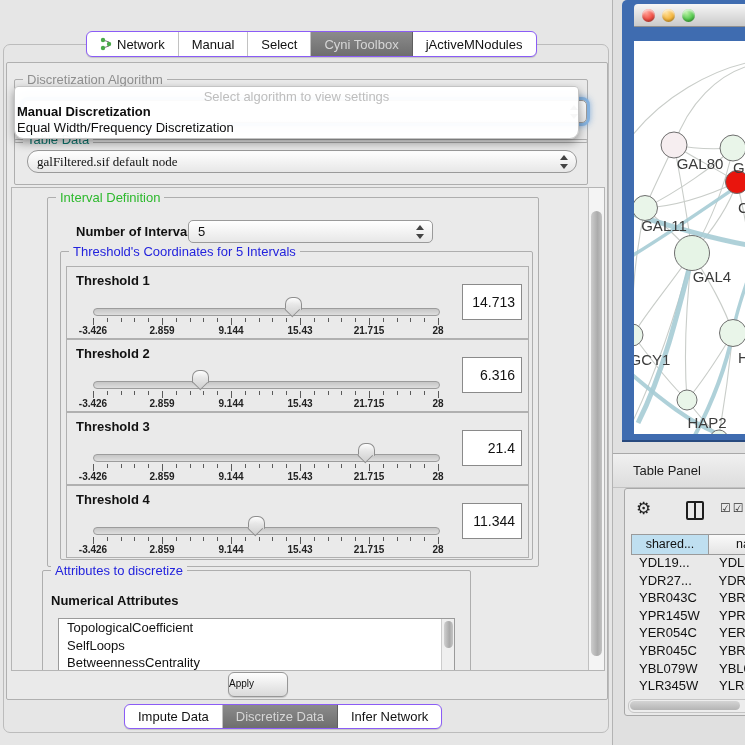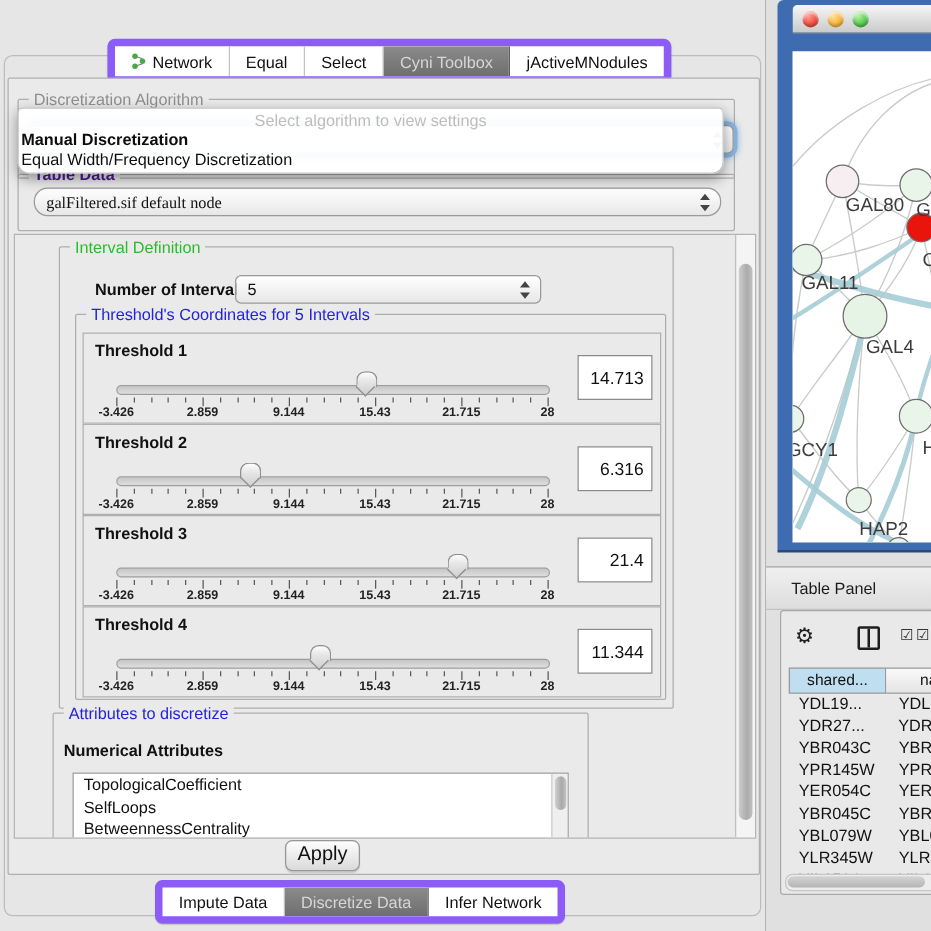--- a/index.html
+++ b/index.html
@@ -9,31 +9,31 @@
   
   .control-window{position:absolute;left:0;top:0;width:612px;height:745px;background:#e6e6e6;border-right:1px solid #b3b3b3;}
   .cp-titlebar{position:absolute;left:0;top:0;width:612px;height:22px;background:linear-gradient(#f2f2f2,#dcdcdc);border-bottom:1px solid #bcbcbc;}
   .cp-title{position:absolute;left:8px;top:4px;font-size:13px;color:#1c1c1c;}
   .float-box{position:absolute;left:574px;top:6px;width:10px;height:10px;border:1.6px solid #222;border-radius:1px;}
   .close-x{position:absolute;left:594px;top:2px;font-size:14px;font-weight:bold;color:#111;}
 
   .outer-frame{position:absolute;left:3px;top:44px;width:604px;height:687px;border:1px solid #bcbcbc;border-radius:7px;background:#e6e6e6;}
 
   
-  .seg-bar{position:absolute;display:flex;height:24px;background:#fff;border:6px solid #8b5cf6;border-radius:6px;overflow:hidden;box-shadow:0 1px 1px rgba(0,0,0,.15);}
+  .seg-bar{position:absolute;display:flex;height:24px;background:#fff;border:1px solid #8b5cf6;border-radius:6px;overflow:hidden;box-shadow:0 1px 1px rgba(0,0,0,.15);}
   .seg{display:flex;align-items:center;justify-content:center;font-size:13px;color:#111;padding:0 13px;border-right:1px solid #c2c2c2;white-space:nowrap;}
   .seg:last-child{border-right:none;}
   .seg.selected{background:linear-gradient(#8b8b8b,#6e6e6e);color:#d6d6d6;border-right-color:#5f5f5f;}
   .net-icon{width:12px;height:14px;margin-right:5px;}
 
   .content-panel{position:absolute;left:6px;top:62px;width:600px;height:636px;background:#eaeaea;border:1px solid #b0b0b0;border-radius:2px;}
 
   .group{position:absolute;border:1px solid #aeaeae;border-radius:2px;}
   .legend{position:absolute;top:-8px;left:8px;background:#eaeaea;padding:0 4px;font-size:13px;white-space:nowrap;}
-  .legend.black{color:#4c1d95;font-weight:bold;}
+  .legend.black{color:#0f766e;}
   .legend.gray{color:#8f8f8f;}
   .legend.green{color:#2db92d;}
   .legend.blue{color:#2323dd;}
 
   .combo{position:absolute;height:23px;background:linear-gradient(#ffffff,#e7e7e7);border:1px solid #9a9a9a;display:flex;align-items:center;font-size:13px;color:#111;padding-left:9px;box-sizing:border-box;}
   .combo.round{border-radius:11px;}
   .combo.small-round{border-radius:5px;}
   .stepper{position:absolute;right:7px;top:3px;width:10px;height:16px;}
   .stepper .up{position:absolute;left:1px;top:1px;width:0;height:0;border-left:4px solid transparent;border-right:4px solid transparent;border-bottom:5px solid #444;}
   .stepper .dn{position:absolute;left:1px;bottom:1px;width:0;height:0;border-left:4px solid transparent;border-right:4px solid transparent;border-top:5px solid #444;}
@@ -63,21 +63,21 @@
   .slider-labels{position:absolute;left:26px;top:58px;width:345px;height:11px;}
   .slabel{position:absolute;transform:translateX(-50%);font-size:10px;font-weight:bold;color:#222;white-space:nowrap;}
   .thr-value{position:absolute;left:395px;top:17px;width:52px;height:34px;background:#fff;border:1px solid #8a8a8a;font-size:14px;color:#111;text-align:right;line-height:34px;padding-right:6px;}
 
   
   .attr-list{position:absolute;left:15px;top:47px;width:395px;height:51px;background:#fff;border:1px solid #9a9a9a;overflow:hidden;}
   .attr-item{font-size:13px;color:#111;padding-left:8px;line-height:17.5px;white-space:nowrap;}
   .attr-vscroll{position:absolute;right:0;top:0;width:12px;height:100%;background:#efefef;border-left:1px solid #ccc;}
   .attr-vscroll .thumb{position:absolute;left:1.5px;top:2px;width:9px;height:27px;border-radius:5px;background:linear-gradient(90deg,#cfcfcf,#a9a9a9 60%,#c4c4c4);}
 
-  .apply-btn{position:absolute;left:221px;top:609px;width:58px;height:23px;background:linear-gradient(#fefefe,#dadada);border:1px solid #979797;border-radius:6px;font-size:16px;color:#111;text-align:center;line-height:22px;box-shadow:0 1px 1px rgba(0,0,0,.15);}
+  .apply-btn{position:absolute;left:221px;top:609px;width:58px;height:23px;background:linear-gradient(#fefefe,#dadada);border:1px solid #979797;border-radius:6px;font-size:10px;color:#111;text-align:left;line-height:22px;box-shadow:0 1px 1px rgba(0,0,0,.15);}
 
   
   .right-region{position:absolute;left:613px;top:0;width:132px;height:745px;background:#e0e0e0;}
   .net-window{position:absolute;left:9px;top:0;width:123px;height:440px;background:#3f6cb0;border-radius:5px 0 0 0;}
   .net-titlebar{position:absolute;left:12px;top:4px;width:111px;height:22px;background:linear-gradient(#f6f6f6,#cacaca);border-radius:4px 0 0 0;border-bottom:1px solid #909090;}
   .light{position:absolute;top:4.5px;width:13px;height:13px;border-radius:50%;box-shadow:inset 0 2px 2px rgba(255,255,255,.65), inset 0 -2px 2px rgba(0,0,0,.18);}
   .net-canvas{position:absolute;left:12px;top:41px;width:111px;height:393px;background:#fff;overflow:hidden;}
   .net-shadow{position:absolute;left:9px;top:440px;width:123px;height:2px;background:#27497e;}
 
   .tp-bar{position:absolute;left:0;top:453px;width:132px;height:33px;background:linear-gradient(#f0f0f0,#ddd);border-top:1px solid #a8a8a8;border-bottom:1px solid #c2c2c2;}
@@ -113,21 +113,21 @@
         <svg class="net-icon" viewBox="0 0 12 14">
           <line x1="3" y1="3" x2="9" y2="5" stroke="#7a7a7a" stroke-width="1"></line>
           <line x1="3" y1="11" x2="9" y2="9" stroke="#7a7a7a" stroke-width="1"></line>
           <circle cx="3" cy="3" r="2.2" fill="#4aa84a"></circle>
           <circle cx="9" cy="7" r="2.2" fill="#4aa84a"></circle>
           <circle cx="3" cy="11" r="2.2" fill="#4aa84a"></circle>
         </svg>
         <span>Network</span>
       </div>
       <div class="seg">
-          <span>Equal</span>
+          <span>Manual</span>
         </div>
       <div class="seg">
           <span>Select</span>
         </div>
       <div class="seg selected">
           <span>Cyni Toolbox</span>
         </div>
       <div class="seg">
           <span>jActiveMNodules</span>
         </div>

